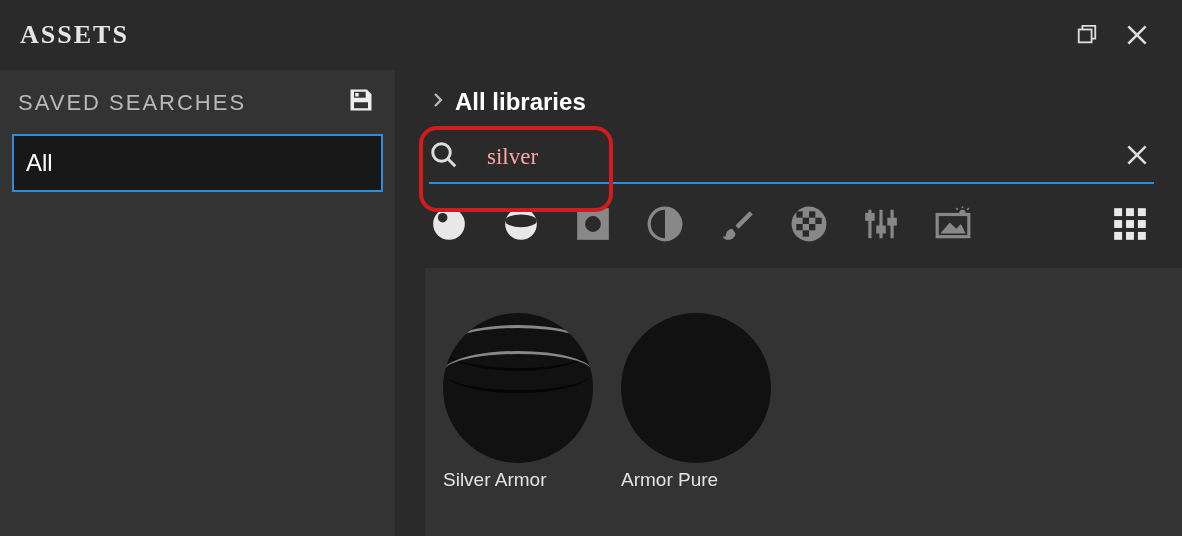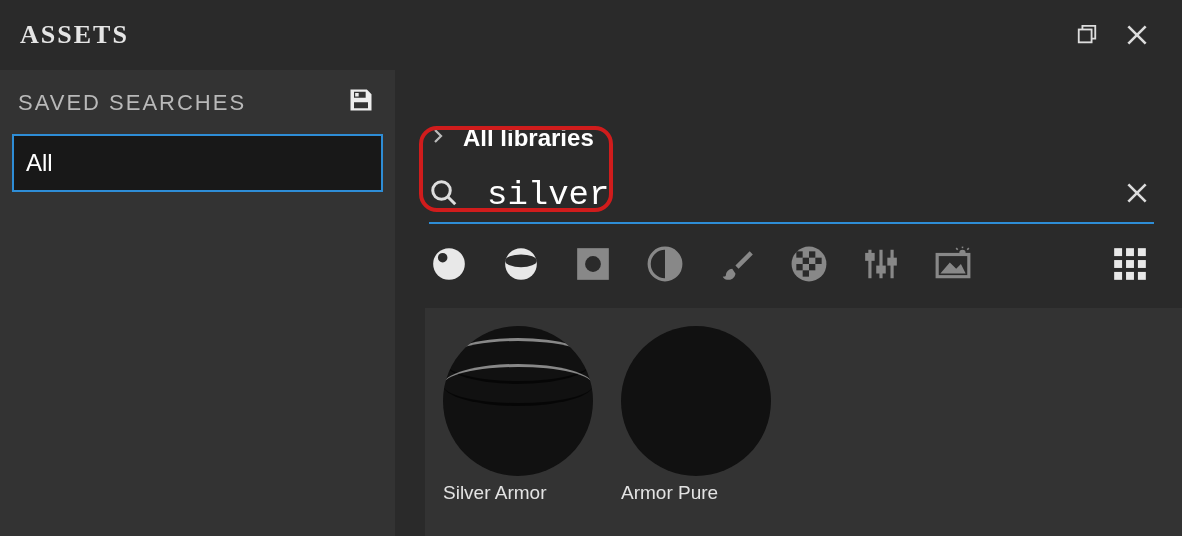--- a/index.html
+++ b/index.html
@@ -75,26 +75,25 @@
     flex: 1;
     background: #2a2a2a;
     padding: 18px 28px 0 34px;
     position: relative;
     display: flex;
     flex-direction: column;
   }
   .breadcrumb {
     display: flex;
     align-items: center;
-    gap: 16px;
+    gap: 8px;
     font-size: 24px;
     font-weight: 600;
     color: #fff;
     padding-bottom: 8px;
-    margin-top: 36px;
   }
   .breadcrumb .chev {
     font-size: 20px;
     color: #bbb;
   }
   .search-row {
     display: flex;
     align-items: center;
     border-bottom: 2px solid #2e8dd6;
     padding: 6px 0 8px 0;
@@ -102,25 +101,25 @@
   }
   .search-row .mag {
     width: 34px;
     color: #ddd;
   }
   .search-input {
     flex: 1;
     background: transparent;
     border: none;
     outline: none;
-    color: #ffffff;
-    font-size: 34px;
+    color: #fca5a5;
+    font-size: 23px;
     padding-left: 24px;
     caret-color: #fff;
-    font-family: Liberation Mono, monospace;
+    font-family: Liberation Serif, serif;
   }
   .clear-btn {
     width: 34px;
     color: #ddd;
     cursor: pointer;
     text-align: center;
   }
   .highlight-box {
     position: absolute;
     border: 4px solid #d01c1c;
@@ -145,21 +144,21 @@
   }
   .ficon.active { color: #e8e8e8; }
   .ficon svg { width: 38px; height: 38px; }
   .results {
     flex: 1;
     background: #333333;
     margin: 4px -28px 0 -4px;
     padding: 18px 18px;
     display: flex;
     gap: 28px;
-    align-items: flex-start;
+    align-items: center;
   }
   .thumb {
     width: 150px;
     cursor: pointer;
   }
   .thumb .preview {
     width: 150px;
     height: 150px;
     border-radius: 50%;
     background: #111;

